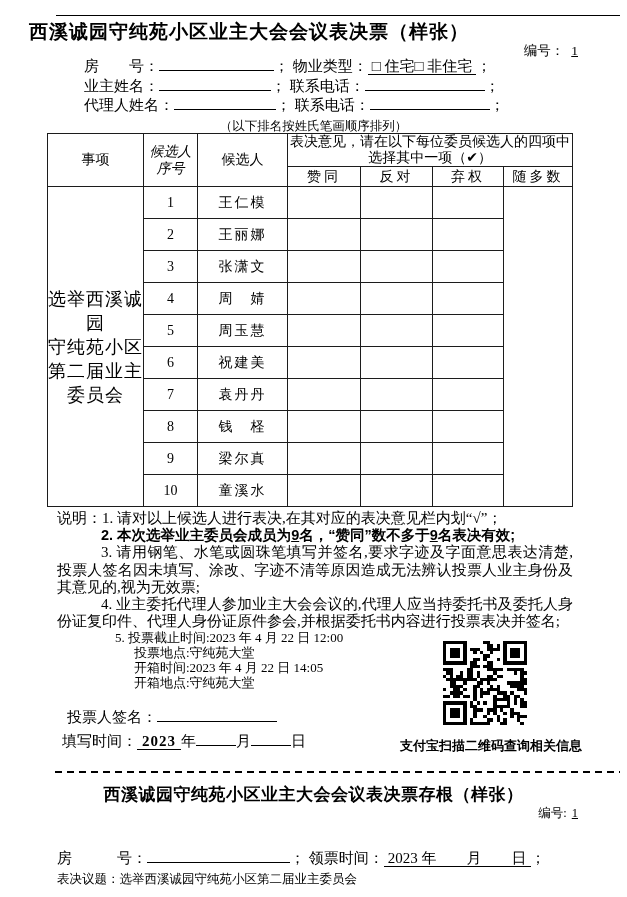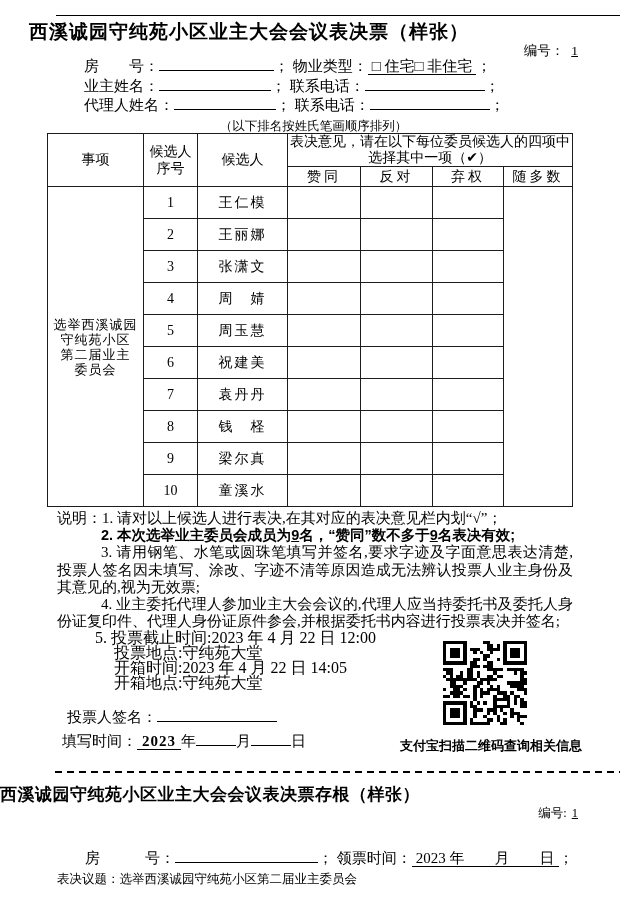--- a/index.html
+++ b/index.html
@@ -25,50 +25,50 @@
 
   table.vote{position:absolute;top:133px;left:47px;width:525px;border-collapse:collapse;
              table-layout:fixed;font-size:14px;}
   table.vote th,table.vote td{border:1.5px solid #1c1c1c;font-weight:normal;
              text-align:center;vertical-align:middle;padding:0;}
   tr.hA{height:33px;}
   tr.hA th.vh{line-height:16px;font-size:14px;}
   tr.hB{height:20px;}
   tr.hB th{letter-spacing:3px;}
   tbody tr{height:32px;}
-  td.item-cell{white-space:pre-line;line-height:15px;letter-spacing:1px;font-size:13px;margin-top:20px;}
+  td.item-cell{white-space:pre-line;line-height:24px;letter-spacing:1px;font-size:18px;margin-top:20px;}
   td.name{letter-spacing:2px;}
-  th.wrap{line-height:17px;}
+  th.wrap{line-height:17px;font-style:italic;}
 
   .notes{position:absolute;top:510px;left:57px;width:516px;font-size:15px;line-height:17.2px;}
   .notes p{margin:0;text-align:justify;}
   .indent{text-indent:44px;}
   .n2{font-family:"Liberation Sans","DejaVu Sans",sans-serif;font-weight:bold;
       text-indent:44px;font-size:14.5px;}
   .u9{text-decoration:underline;}
-  .n5{margin-left:38px;line-height:15px;font-size:16px;}
+  .n5{margin-left:58px;line-height:15px;font-size:13px;}
   .n5 .sub{margin-left:19px;}
 
   .sign1{position:absolute;top:708px;left:67px;font-size:15px;}
   .sign2{position:absolute;top:732px;left:62px;font-size:15px;}
   .year{font-weight:bold;border-bottom:1.4px solid #000;padding:0 5px;letter-spacing:1px;}
 
   .qr{position:absolute;left:443px;top:641px;width:84px;height:84px;}
   .qr-caption{position:absolute;top:737px;left:388px;width:194px;text-align:right;
               font-size:13px;}
 
   .dashed{position:absolute;top:771px;left:55px;width:565px;height:2px;
           background:repeating-linear-gradient(90deg,#000 0 7px,transparent 7px 12px);}
 
-  .stub-title{position:absolute;top:783px;left:0;width:627px;margin:0;
+  .stub-title{position:absolute;top:783px;left:0;width:627px;margin:0;text-align:center;
               font-size:17px;letter-spacing:0.5px;}
   .stub-serial{position:absolute;top:805px;left:460px;width:118px;text-align:right;font-size:12.5px;}
   .stub-serial .u-num{text-decoration:underline;margin-left:5px;}
   .stub-l1{position:absolute;top:824px;left:72px;font-size:15px;white-space:nowrap;}
-  .stub-l2{position:absolute;top:849px;left:57px;font-size:15px;white-space:nowrap;margin-left:28px;}
+  .stub-l2{position:absolute;top:849px;left:57px;font-size:15px;white-space:nowrap;}
   .stub-topic{position:absolute;top:871px;left:57px;font-size:12.5px;}
 </style>
 </head>
 <body>
 
 <div class="page">
 
   <div class="top-rule"></div>
 
   <h1 class="title hei">西溪诚园守纯苑小区业主大会会议表决票（样张）</h1>

